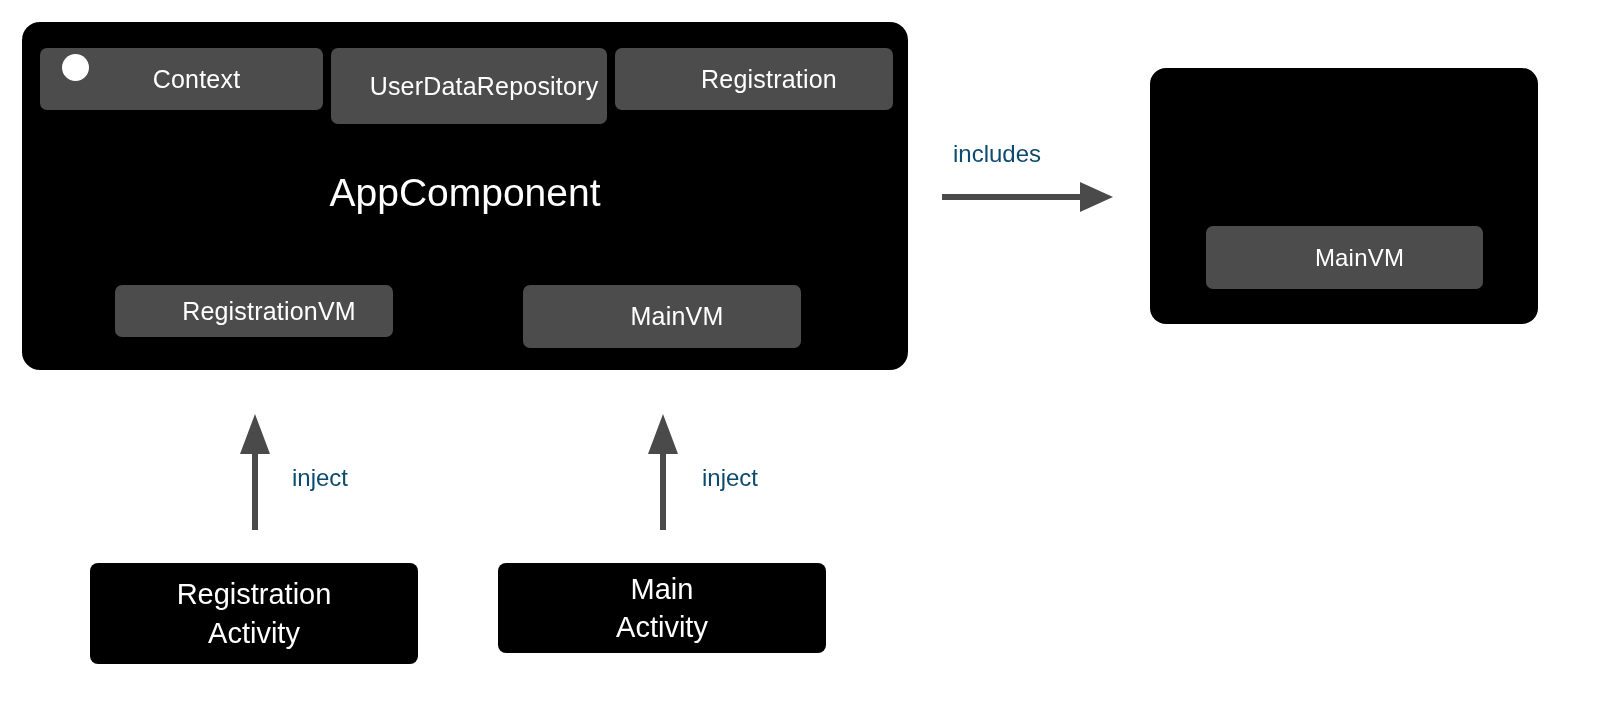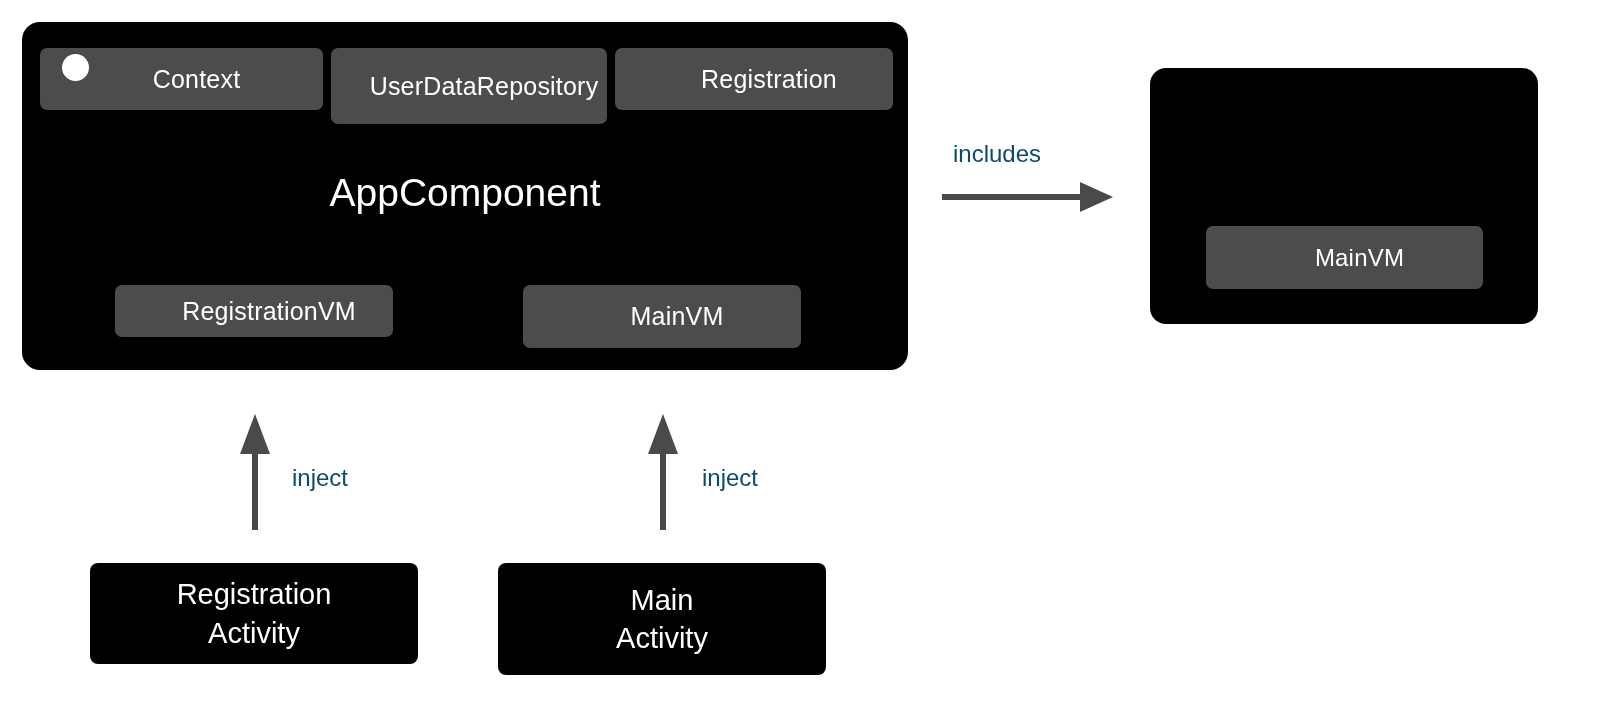--- a/index.html
+++ b/index.html
@@ -102,21 +102,21 @@
     left: 90px;
     top: 563px;
     width: 328px;
     height: 101px;
     border-radius: 8px;
   }
   #main-activity {
     left: 498px;
     top: 563px;
     width: 328px;
-    height: 112px;
+    height: 90px;
     border-radius: 8px;
   }
   .activity-label {
     position: absolute;
     left: 0;
     top: 0;
     width: 100%;
     height: 100%;
     display: flex;
     align-items: center;

